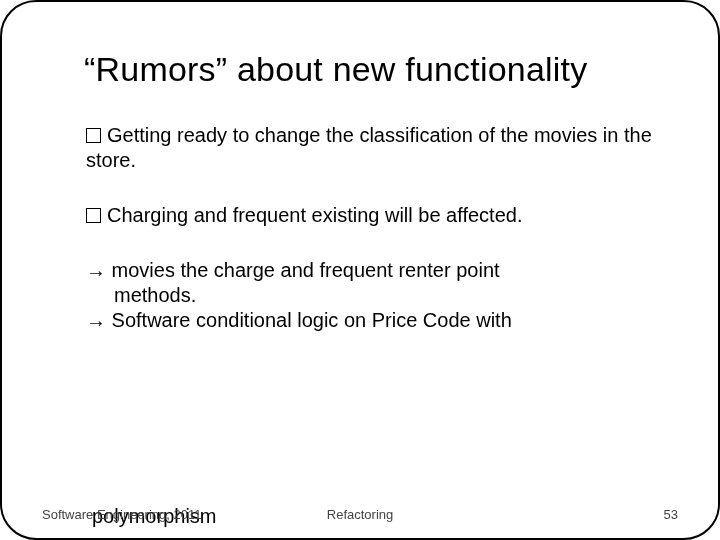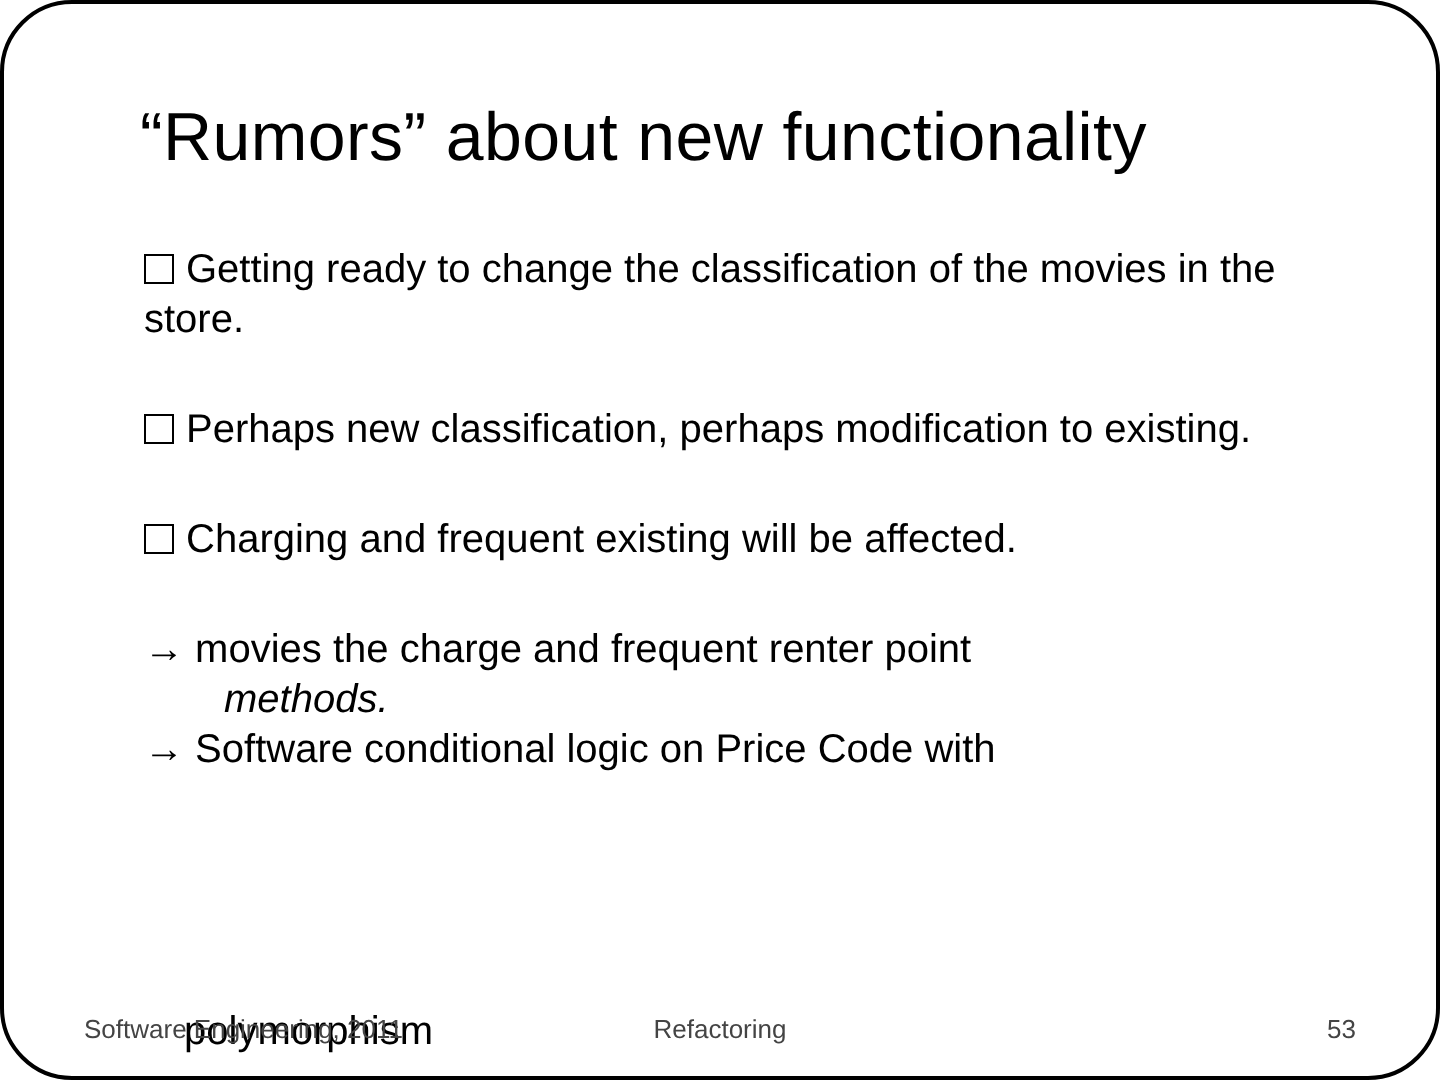--- a/index.html
+++ b/index.html
@@ -12,21 +12,21 @@
     color: #000;
     overflow: hidden;
   }
   .slide {
     position: relative;
     width: 720px;
     height: 540px;
     box-sizing: border-box;
     border: 2px solid #000;
     border-radius: 36px;
-    padding: 30px 50px 20px 50px;
+    padding: 30px 50px 20px 64px;
   }
   .title {
     font-size: 34px;
     font-weight: 400;
     margin: 18px 0 34px 18px;
     letter-spacing: 0.2px;
   }
   .bullets {
     margin-left: 20px;
   }
@@ -44,23 +44,22 @@
     margin-right: 6px;
     vertical-align: -1px;
   }
   .arrowline {
     font-size: 20px;
     line-height: 1.25;
     margin-left: 20px;
     margin-top: 26px;
   }
   .arrowline .indent {
-    margin-left: 40px;
+    margin-left: 28px;
     display: block;
-    font-style: italic;
   }
   .footer {
     position: absolute;
     bottom: 16px;
     left: 40px;
     right: 40px;
     font-size: 13px;
     color: #444;
   }
   .footer-left {
@@ -92,23 +91,20 @@
 
 <div class="slide">
 
   <div class="title">“Rumors” about new functionality</div>
 
   <div class="bullets">
     <div class="bullet">
       <span class="square"></span><span>Getting ready to change the classification of the movies in the store.</span>
     </div>
     <div class="bullet">
-      <span class="square"></span><span>Perhaps new classification, perhaps modification to existing.</span>
-    </div>
-    <div class="bullet">
       <span class="square"></span><span>Charging and frequent existing will be affected.</span>
     </div>
   </div>
 
   <div class="arrowline">
     <span>→ movies the charge and frequent renter point</span>
     <span class="indent">methods.</span>
     <span>→ Software conditional logic on Price Code with</span>
   </div>
 

